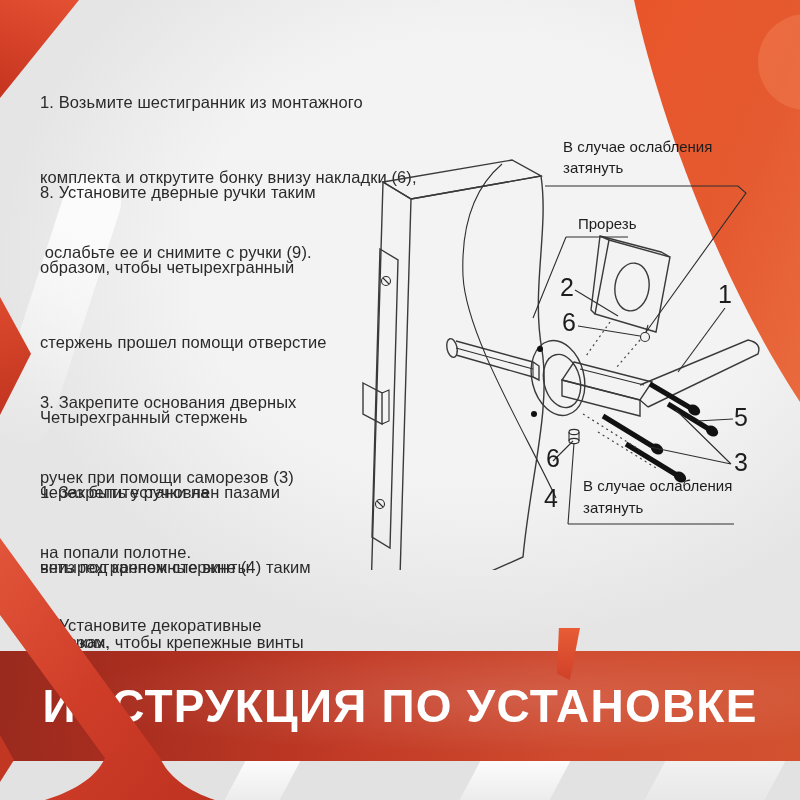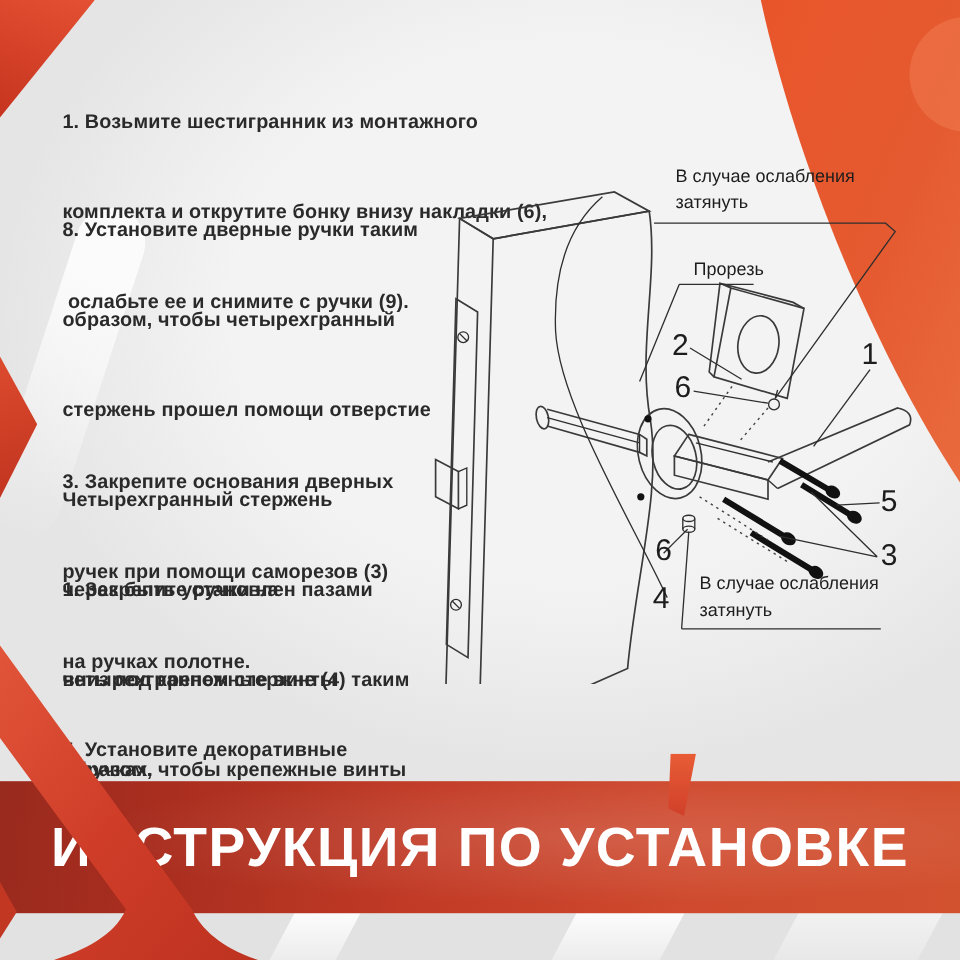--- a/index.html
+++ b/index.html
@@ -32,22 +32,22 @@
   .banner .sheen{position:absolute;inset:0;
           background:radial-gradient(ellipse at 63% 42%,rgba(255,255,255,0.13),rgba(255,255,255,0) 62%);}
   .banner h1{margin:0;height:110px;line-height:110px;text-align:center;z-index:4;position:relative;
           color:#ffffff;font-size:46px;font-weight:bold;letter-spacing:1.2px;white-space:nowrap;}
 
   .substrip{position:absolute;left:0;top:761px;width:800px;height:39px;background:#e3e2e2;}
   .wband{position:absolute;top:0;height:39px;transform:skewX(-28deg);
          background:linear-gradient(rgba(255,255,255,.9),rgba(255,255,255,.35));}
 
   
-  .step{position:absolute;left:40px;color:#2b2a2a;font-size:16.5px;font-weight:bold;
-        line-height:25px;white-space:pre;letter-spacing:0.1px;margin-left:12px;}
+  .step{position:absolute;left:40px;color:#2b2a2a;font-size:16.5px;font-weight:normal;
+        line-height:25px;white-space:pre;letter-spacing:0.1px;}
   .s1{top:40px}.s2{top:130px}.s3{top:340px}.s4{top:430px}.s5{top:563px}
 
   
   .diagram{position:absolute;left:350px;top:130px;z-index:1;}
   .diagram text{fill:#1d1d1d;}
   .lbl{font-size:15px;}
   .num{font-size:25px;}
   .ln{stroke:#3a3a3a;stroke-width:1.4;fill:none;}
   .thin{stroke:#2e2e2e;stroke-width:1.1;fill:none;}
   .dot{stroke:#444;stroke-width:1.2;fill:none;stroke-dasharray:2 3.5;}
@@ -87,21 +87,21 @@
   <div>образом, чтобы четырехгранный</div>
   <div>стержень прошел помощи отверстие</div>
   <div>Четырехгранный стержень</div>
   <div>через быть установлен пазами</div>
   <div>вниз под крепежные винты</div>
   <div>в ручках.</div>
 </div>
 <div class="step s3">
   <div>3. Закрепите основания дверных</div>
   <div>ручек при помощи саморезов (3)</div>
-  <div>на ручках полотне.</div>
+  <div>на попали полотне.</div>
 </div>
 <div class="step s4">
   <div>1. Закрепите ручки на</div>
   <div>четырехгранном стержне (4) таким</div>
   <div>образом, чтобы крепежные винты</div>
   <div>(6) попали в пазы четырехгранного</div>
   <div>стержня (4).</div>
 </div>
 <div class="step s5">
   <div>5. Установите декоративные</div>

